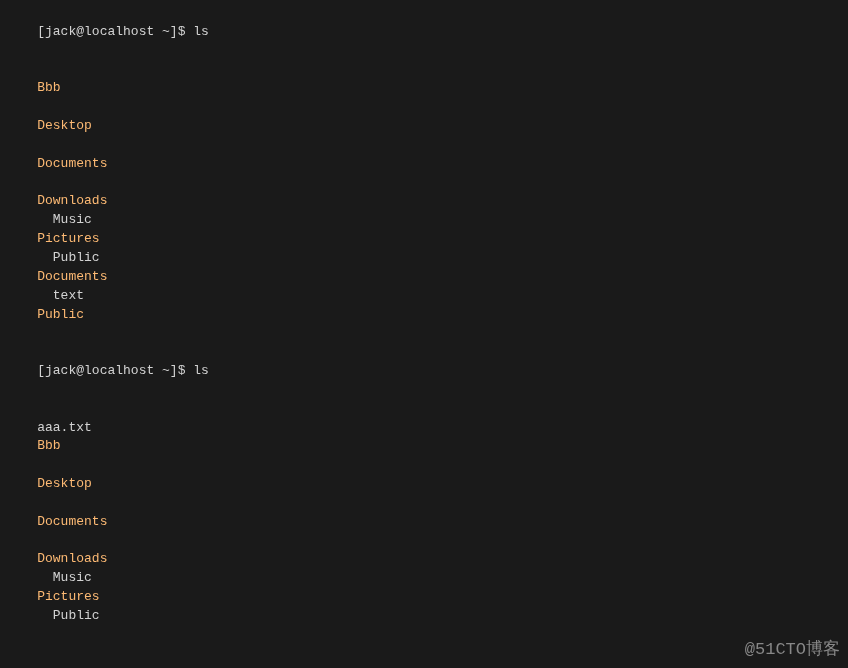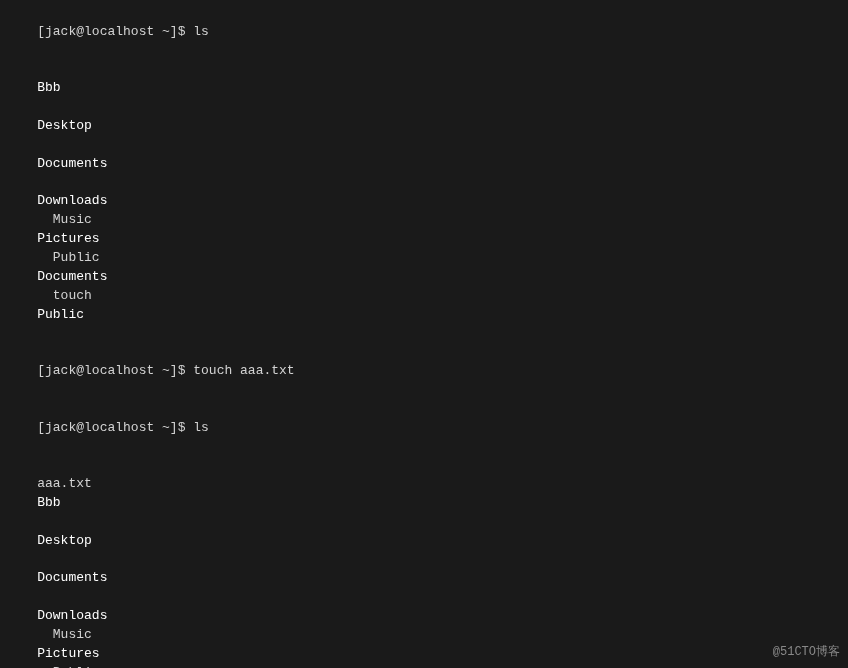--- a/index.html
+++ b/index.html
@@ -26,29 +26,29 @@
       overflow: hidden;
       position: relative;
     }
 
     .line {
       line-height: 1.45;
       white-space: pre;
     }
 
     .blue {
-      color: #ffffff;
+      color: #fdba74;
     }
 
     .watermark {
       position: absolute;
       bottom: 8px;
       right: 8px;
       color: #888;
-      font-size: 12px;
+      font-size: 17px;
     }
   </style>
 </head>
 <body>
 
 <div class="terminal">
 
   <div class="line">
     <span>[jack@localhost ~]$ ls</span>
   </div>
@@ -58,27 +58,24 @@
     <span>  </span>
     <span class="blue">Desktop</span>
     <span>  </span>
     <span class="blue">Documents</span>
     <span>  </span>
     <span class="blue">Downloads</span>
     <span>  Music  </span>
     <span class="blue">Pictures</span>
     <span>  Public  </span>
     <span class="blue">Documents</span>
-    <span>  touch  </span>
+    <span>  text  </span>
     <span class="blue">Public</span>
   </div>
 
-  <div class="line">
-    <span>[jack@localhost ~]$ touch aaa.txt</span>
-  </div>
 
   <div class="line">
     <span>[jack@localhost ~]$ ls</span>
   </div>
 
   <div class="line">
     <span>aaa.txt  </span>
     <span class="blue">Bbb</span>
     <span>  </span>
     <span class="blue">Desktop</span>

